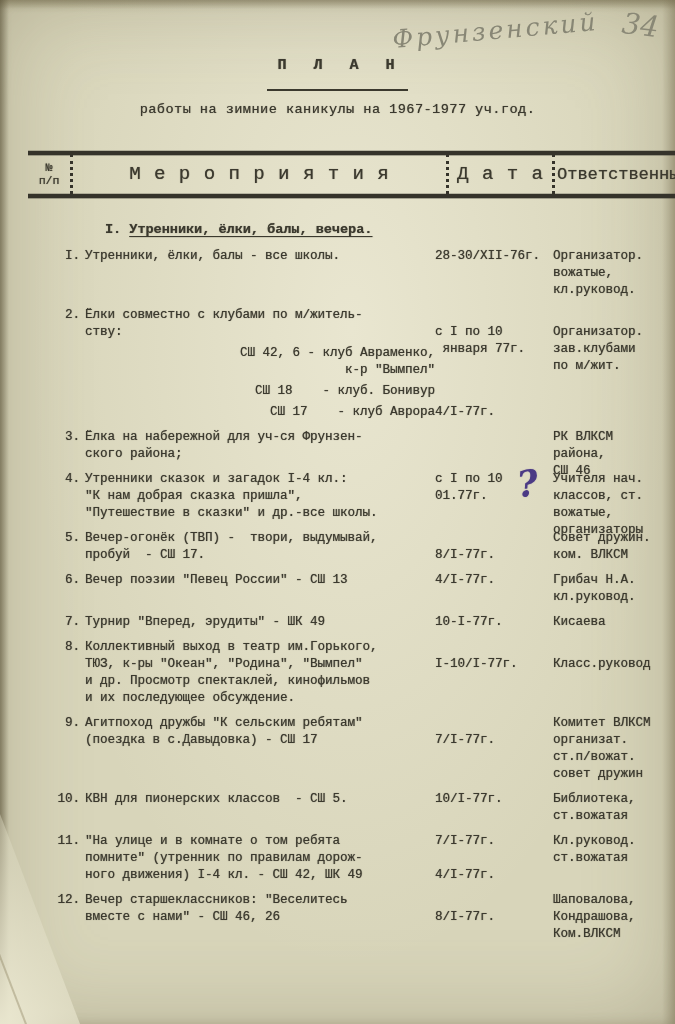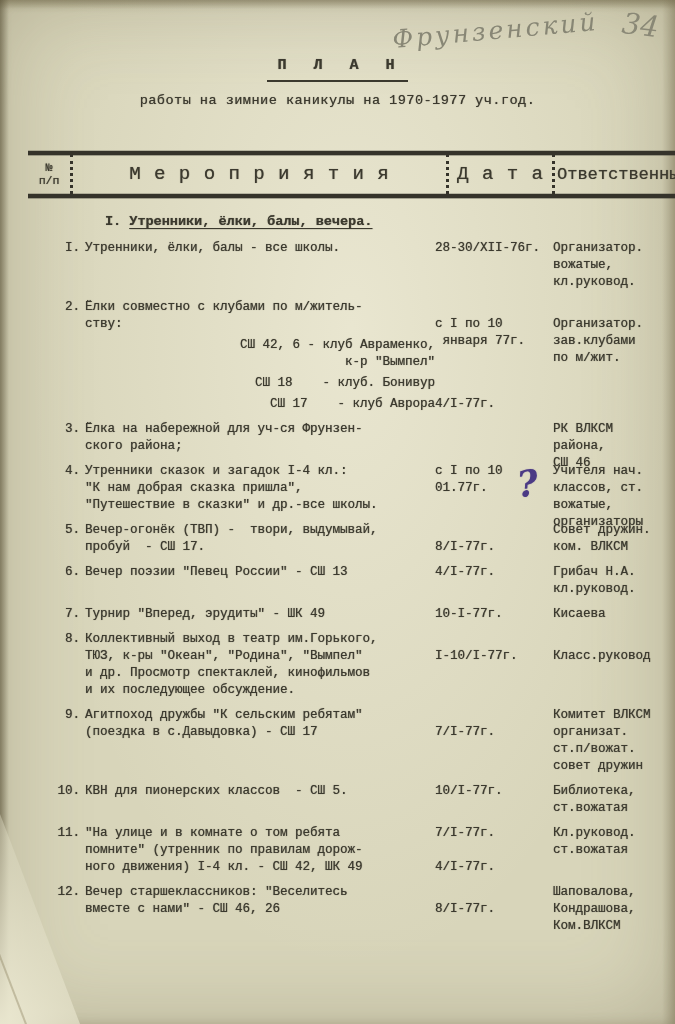--- a/index.html
+++ b/index.html
@@ -34,39 +34,39 @@
   .hw{position:absolute;font-family:"DejaVu Serif","Liberation Serif",serif;
     font-style:italic;color:#7b7a6a;}
   .hw-name{top:16px;left:392px;font-size:25px;letter-spacing:3px;transform:rotate(-5deg);opacity:.85;}
   .hw-num{top:8px;left:622px;font-size:29px;transform:rotate(7deg);opacity:.8;}
   .hw-question{top:462px;left:517px;font-size:36px;color:#4b3a85;
     transform:rotate(-7deg);text-shadow:0 0 1px rgba(75,58,133,.5);font-weight:bold;}
 
   
   .title-block{position:absolute;top:56px;left:0;width:100%;text-align:center;}
   .doc-title{display:inline-block;font-size:15px;font-weight:bold;letter-spacing:9px;
-    border-bottom:2px solid #3b392e;padding:0 4px 6px 10px;}
+    border-bottom:2px solid #3b392e;padding:0 4px 15px 10px;}
   .doc-subtitle{margin-top:11px;font-size:13.5px;letter-spacing:.5px;}
 
   
   .thead{position:absolute;top:151px;left:0;width:675px;}
   .rule{position:absolute;left:28px;right:0;height:3.5px;background:#35332a;
     box-shadow:0 1px 0 rgba(53,51,42,.35), 0 -1px 0 rgba(53,51,42,.25);}
   .rule.top{top:0;}
   .rule.bottom{top:43px;}
   .thead-cells{position:absolute;top:3px;left:28px;right:0;height:40px;display:flex;}
   .th{display:flex;align-items:center;justify-content:center;font-size:19px;}
   .th+.th{border-left:3px dotted #35332a;}
   .th-num{width:42px;flex:none;flex-direction:column;font-size:11.5px;line-height:13px;justify-content:center;}
   .th-act{width:373px;flex:none;letter-spacing:1px;}
   .th-date{width:103px;flex:none;letter-spacing:1px;}
   .th-resp{flex:1;font-size:17px;justify-content:flex-start;padding-left:2px;}
 
   
-  .doc-body{position:absolute;top:214px;left:0;width:675px;}
+  .doc-body{position:absolute;top:222px;left:0;width:675px;}
   .section-heading{margin:0 0 11px 105px;font-size:13.5px;font-weight:bold;}
   .section-heading .u{text-decoration:underline;text-underline-offset:3px;}
   .row{display:grid;grid-template-columns:28px 350px 118px auto;padding-left:57px;
     font-size:12.5px;line-height:17px;}
   .row.main{margin-top:8px;}
   .row.sub{margin-top:4px;text-align:right;}
   .row.first{margin-top:0;}
   .c-num{text-align:right;padding-right:5px;}
   .c-act .ln{white-space:pre;min-height:17px;}
   .c-date,.c-resp{position:relative;}
@@ -83,21 +83,21 @@
   <div class="edge-right"></div>
   <div class="fold"></div>
   <div class="fold-line"></div>
 
   <div class="hw hw-name">Фрунзенский</div>
   <div class="hw hw-num">34</div>
   <div class="hw hw-question">?</div>
 
   <div class="title-block tw">
     <div class="doc-title">П Л А Н</div>
-    <div class="doc-subtitle">работы на зимние каникулы на 1970-1977 уч.год.</div>
+    <div class="doc-subtitle">работы на зимние каникулы на 1967-1977 уч.год.</div>
   </div>
 
   <div class="thead tw">
     <div class="rule top"></div>
     <div class="rule bottom"></div>
     <div class="thead-cells">
       <div class="th th-num">
         <span>№</span>
         <span>п/п</span>
       </div>

